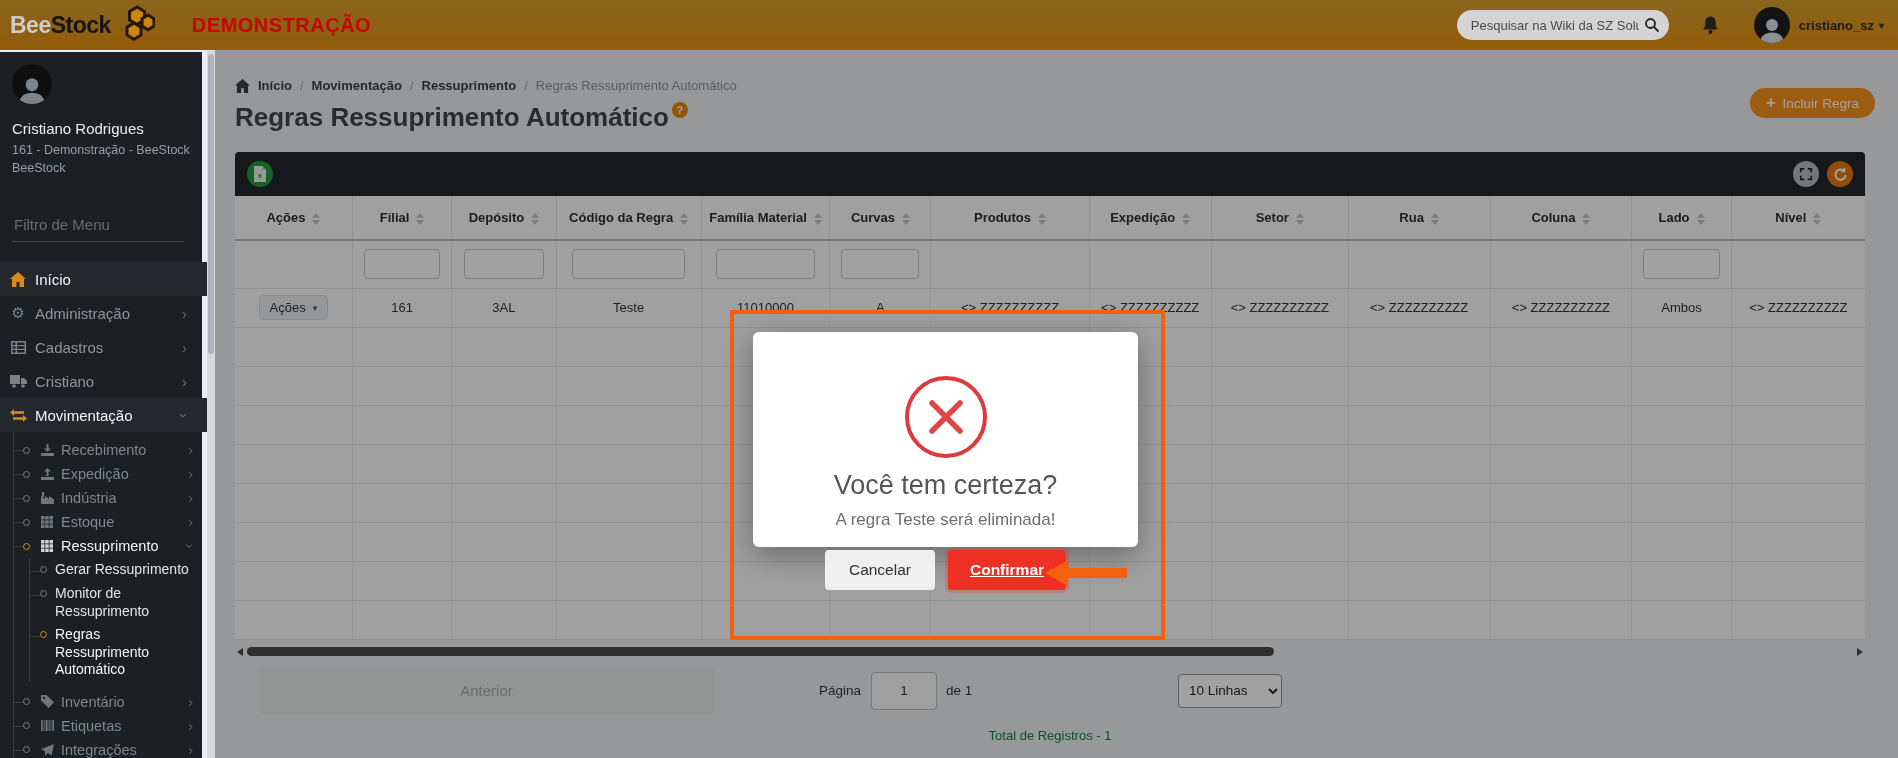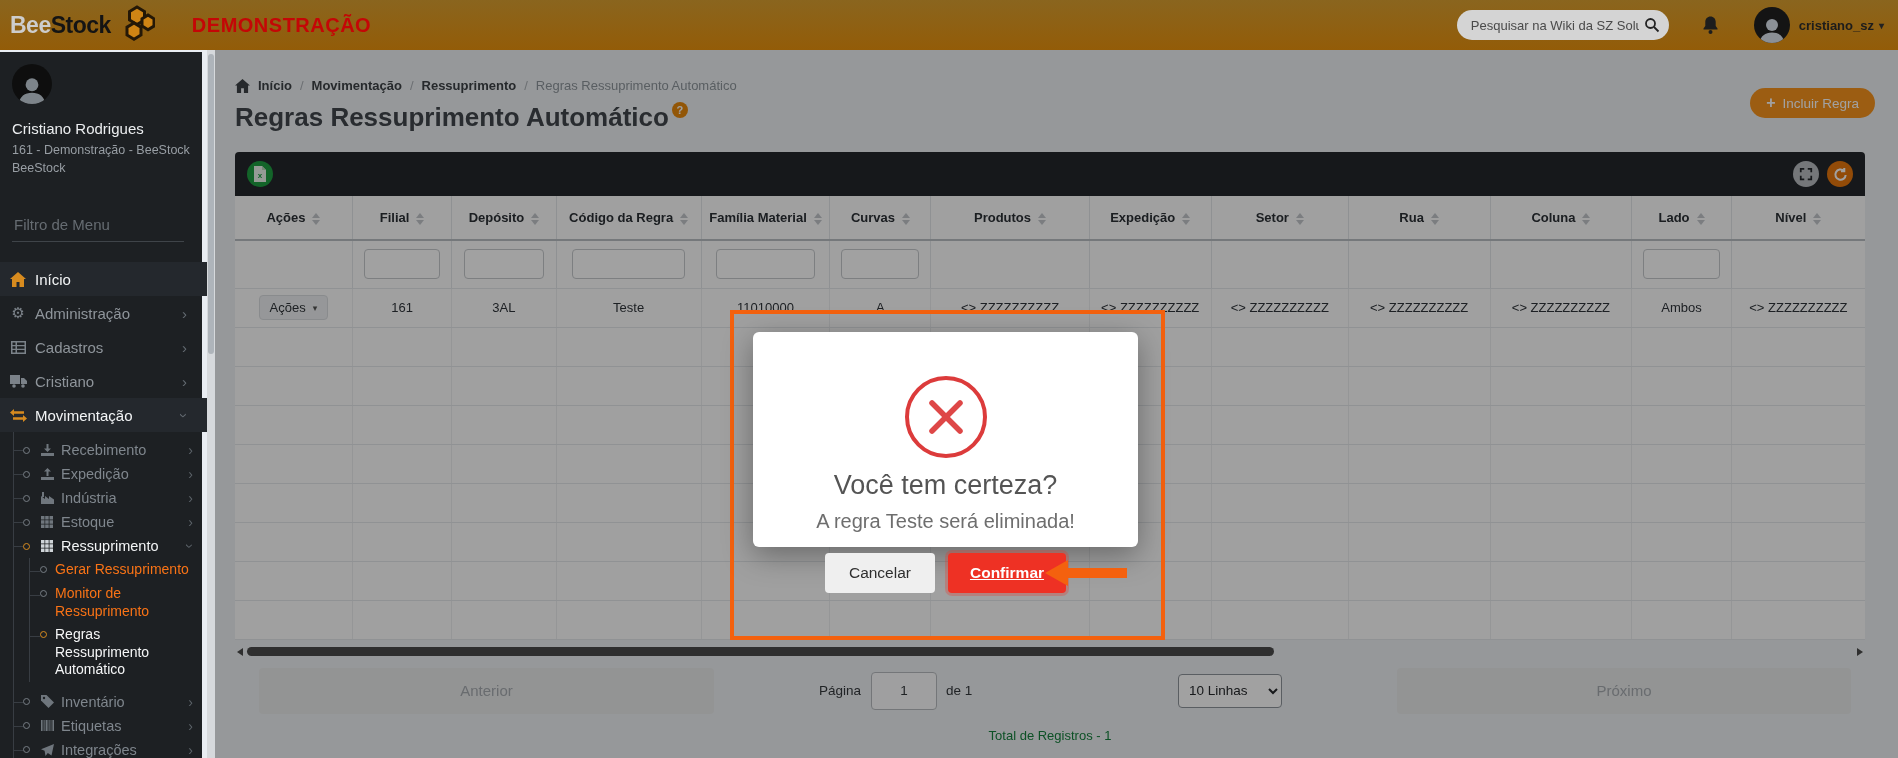--- a/index.html
+++ b/index.html
@@ -51,21 +51,21 @@
   .branch.l1 { padding-top:6px; }
   .s-item { position:relative; min-height:24px; display:flex; align-items:center; padding:0 14px 0 9px; color:#7f868d; font-size:14.5px; cursor:pointer; }
   .s-item::before { content:""; position:absolute; left:0; top:50%; width:9px; height:1px; background:#383d43; }
   .bullet { width:7px; height:7px; border:1.5px solid #767d84; border-radius:50%; margin-right:8px; flex:none; }
   .bullet.orange { border-color:#d78b1f; }
   .s-item .si { width:18px; display:flex; justify-content:center; color:#6f767d; margin-right:5px; }
   .s-item .chev { margin-left:auto; color:#5b6268; font-size:14px; }
   .s-item.active { color:#f3f5f6; }
   .s-item.active .si { color:#cfd4d8; }
   .branch.l2 { margin-left:15px; }
-  .s2-item { position:relative; min-height:24px; display:flex; align-items:flex-start; padding:3px 8px 3px 10px; color:#f97316; font-size:14px; line-height:1.25; cursor:pointer; }
+  .s2-item { position:relative; min-height:24px; display:flex; align-items:flex-start; padding:3px 8px 3px 10px; color:#e5e5e5; font-size:14px; line-height:1.25; cursor:pointer; }
   .s2-item::before { content:""; position:absolute; left:0; top:13px; width:10px; height:1px; background:#383d43; }
   .s2-item .bullet { margin-top:5px; }
   .s2-item.active { color:#f5f6f7; }
   .mt8 { margin-top:8px; }
 
   
   .main { position:absolute; left:215px; top:50px; width:1683px; height:708px; background:#eef1f4; }
   .breadcrumb { position:absolute; left:20px; top:28px; display:flex; align-items:center; font-size:13px; color:#3d4246; }
   .breadcrumb .bc-home { margin-right:8px; line-height:0; color:#3d4246; }
   .bc-link { font-weight:bold; color:#3d4246; cursor:pointer; }
@@ -121,21 +121,21 @@
     background:#fff; font-size:13.5px; color:#26292c; font-family:inherit; padding:0 6px; }
   .pg-total { margin-top:12px; text-align:center; font-size:13px; color:#15803d; }
 
   
   .dim { position:absolute; left:0; top:0; width:100%; height:100%; background:rgba(0,0,0,0.37); z-index:40; }
   .ann-box { position:absolute; left:515px; top:260px; width:435px; height:330px; border:4px solid #f4610e; z-index:45; }
   .modal { position:absolute; left:538px; top:282px; width:385px; height:215px; background:#fff; border-radius:6px;
     box-shadow:0 8px 30px rgba(0,0,0,0.35); z-index:50; text-align:center; }
   .err-icon { margin:42px auto 0 auto; width:86px; height:86px; }
   .modal-title { margin-top:10px; font-size:27px; color:#545454; font-weight:500; }
-  .modal-msg { margin-top:9px; font-size:20px; color:#6e6e6e; }
+  .modal-msg { margin-top:9px; font-size:17px; color:#6e6e6e; }
   .modal-btns { margin-top:20px; display:flex; justify-content:center; gap:13px; }
   .btn-cancel { background:#efefef; border:none; border-radius:4px; padding:11px 24px; font-size:15.5px; color:#2f2f2f;
     cursor:pointer; font-family:inherit; }
   .btn-confirm { background:#ee3124; border:none; border-radius:4px; padding:11px 22px; font-size:15.5px; color:#fff;
     font-weight:bold; text-decoration:underline; cursor:pointer; font-family:inherit;
     box-shadow:0 0 0 3px rgba(238,49,36,0.28); }
   .ann-arrow { position:absolute; z-index:55; left:830px; top:510px; width:93px; height:26px; pointer-events:none; }
   .ann-arrow .head { position:absolute; left:0; top:0; width:0; height:0;
     border-top:13px solid transparent; border-bottom:13px solid transparent; border-right:23px solid #f4610e; }
   .ann-arrow .shaft { position:absolute; left:22px; top:8px; width:60px; height:10px; background:#f4610e; }
@@ -608,21 +608,20 @@
       <div class="pager">
         <button class="pg-btn pg-prev">Anterior</button>
         <div class="pg-center">
           <span>Página</span>
           <input class="pg-input" type="text" value="1" style="">
           <span>de 1</span>
         </div>
         <select class="pg-select">
           <option>10 Linhas</option>
         </select>
-        <button class="pg-btn pg-next">Próximo</button>
       </div>
       <div class="pg-total">Total de Registros - 1</div>
     </div>
 
     <div class="dim"></div>
 
     <div class="ann-box"></div>
 
     <div class="modal">
       <div class="err-icon">

